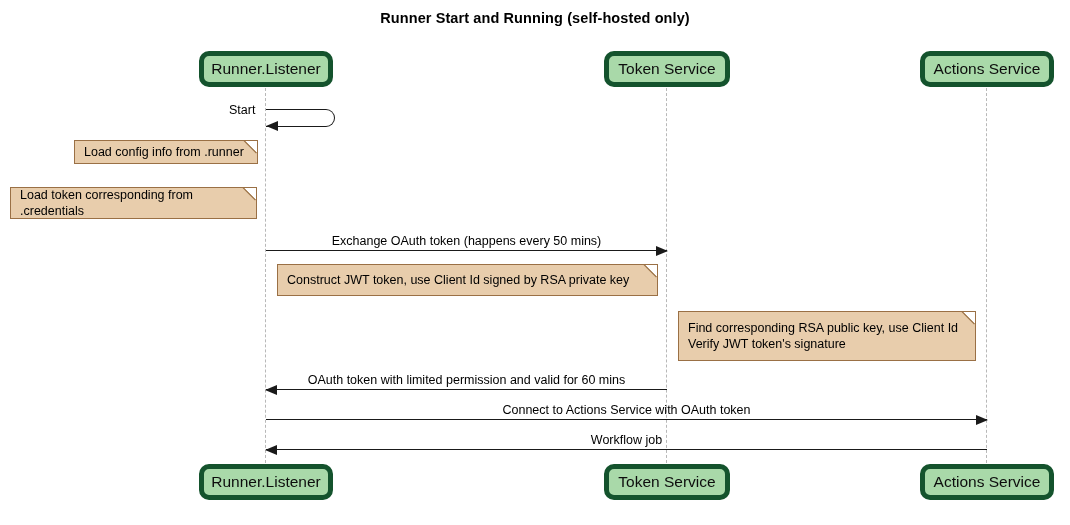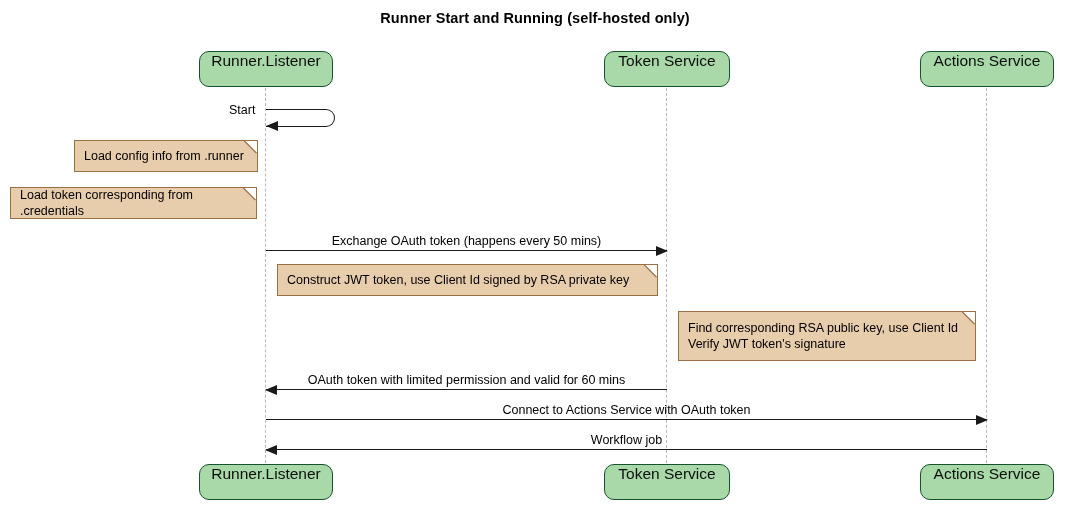--- a/index.html
+++ b/index.html
@@ -43,23 +43,24 @@
     border-left: 1.6px dashed #b8b8b8;
     top: 88px;
     height: 375px;
   }
 
   
   .participant {
     position: absolute;
     height: 36px;
     background: #a9d9a9;
-    border: 1px solid #14532d;
+    border: 5px solid #14532d;
     border-radius: 10px;
     display: flex;
+    align-items: center;
     justify-content: center;
     font-size: 15.5px;
     color: #0d0d0d;
     box-sizing: border-box;
     white-space: nowrap;
   }
 
   
   .note {
     position: absolute;
@@ -173,21 +174,21 @@
     <span>Token Service</span>
   </div>
   <div class="participant" style="left:920px; top:464px; width:134px;">
     <span>Actions Service</span>
   </div>
 
   <div class="msg-label" style="left:229px; top:103px;">Start</div>
   <div class="self-loop" style="left:266px; top:109px; width:69px; height:18px;"></div>
   <div class="self-loop-arrow" style="left:266px; top:121px;"></div>
 
-  <div class="note" style="left:74px; top:140px; width:184px; height:32px;">
+  <div class="note" style="left:74px; top:140px; width:184px; height:24px;">
     <span class="note-text">Load config info from .runner</span>
     <span class="note-fold"></span>
   </div>
 
   <div class="note" style="left:10px; top:187px; width:247px; height:32px;">
     <span class="note-text">Load token corresponding from .credentials</span>
     <span class="note-fold"></span>
   </div>
 
   <div class="msg-label" style="left:266px; top:234px; width:401px; text-align:center;">Exchange OAuth token (happens every 50 mins)</div>

